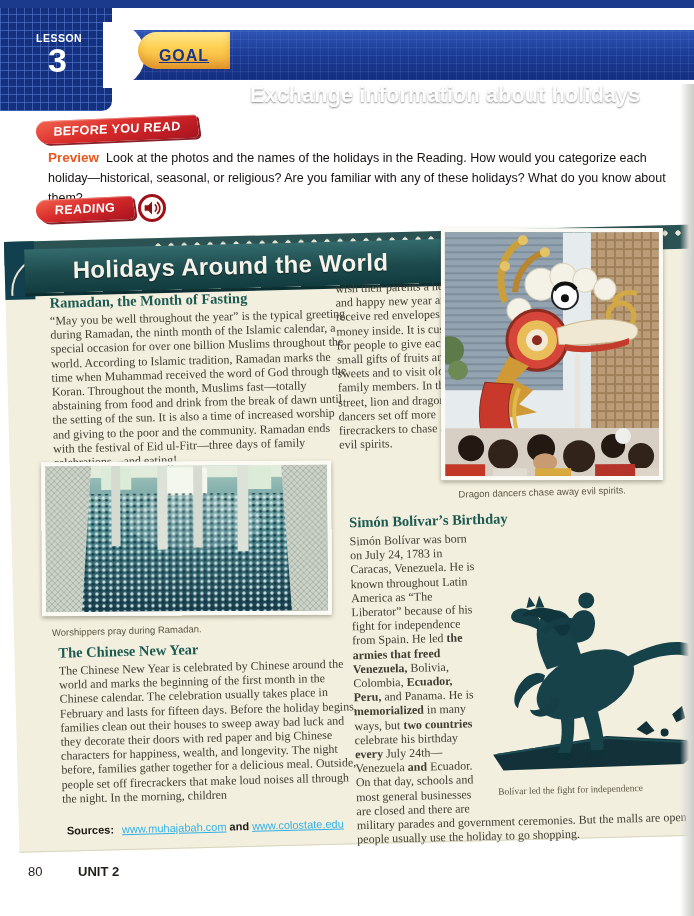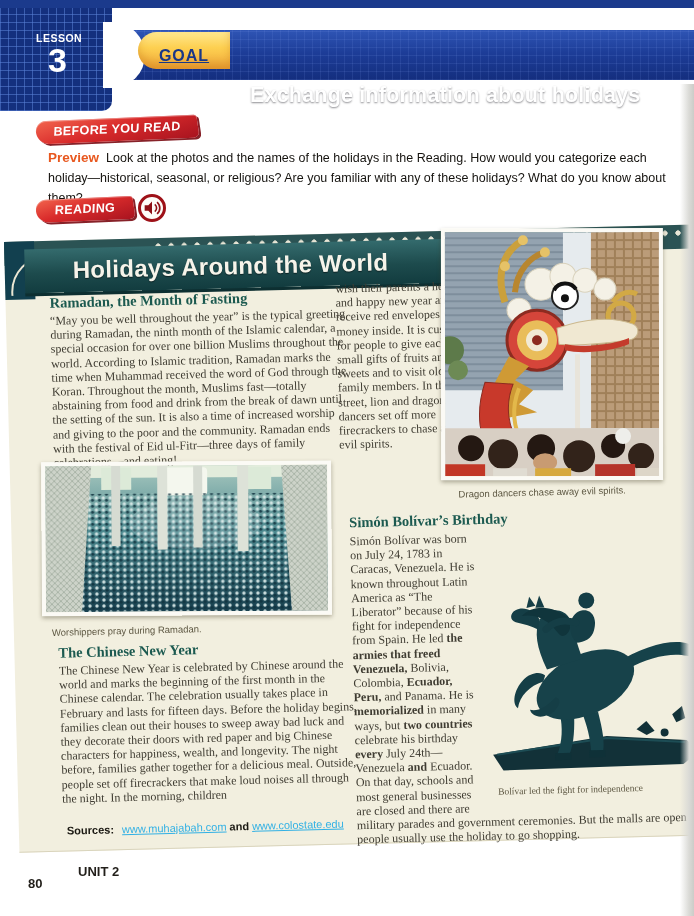--- a/index.html
+++ b/index.html
@@ -78,21 +78,21 @@
   .bolivar-b{left:338px;top:301px;width:352px;}
   .statue-float{float:right;width:220px;height:214px;margin:56px 0 0 6px;position:relative;}
   .statue-cap{position:absolute;left:10px;bottom:2px;}
 
   .sources{left:48px;top:584px;font-size:11px;color:#1a1812;}
   .sources .lbl{font-weight:bold;margin-right:5px;}
   .sources a{color:#33b1e4;text-decoration:underline;margin:0 3px;}
   .sources .conj{font-weight:bold;}
 
   
-  .page-num{left:28px;top:864px;font-weight:bold;font-size:13px;color:#221f1a;margin-top:12px;}
+  .page-num{left:28px;top:864px;font-weight:normal;font-size:13px;color:#221f1a;}
   .unit{left:78px;top:864px;font-weight:bold;font-size:13px;color:#221f1a;}
   .page-edge{right:0;top:84px;width:14px;height:832px;z-index:60;
     background:linear-gradient(90deg,rgba(0,0,0,0) 0%,#dadad6 65%,#ccccc8 100%);}
 </style>
 </head>
 <body>
 
 <div class="abs top-strip"></div>
 <div class="abs goal-bar"></div>
 <div class="abs grid-block">

